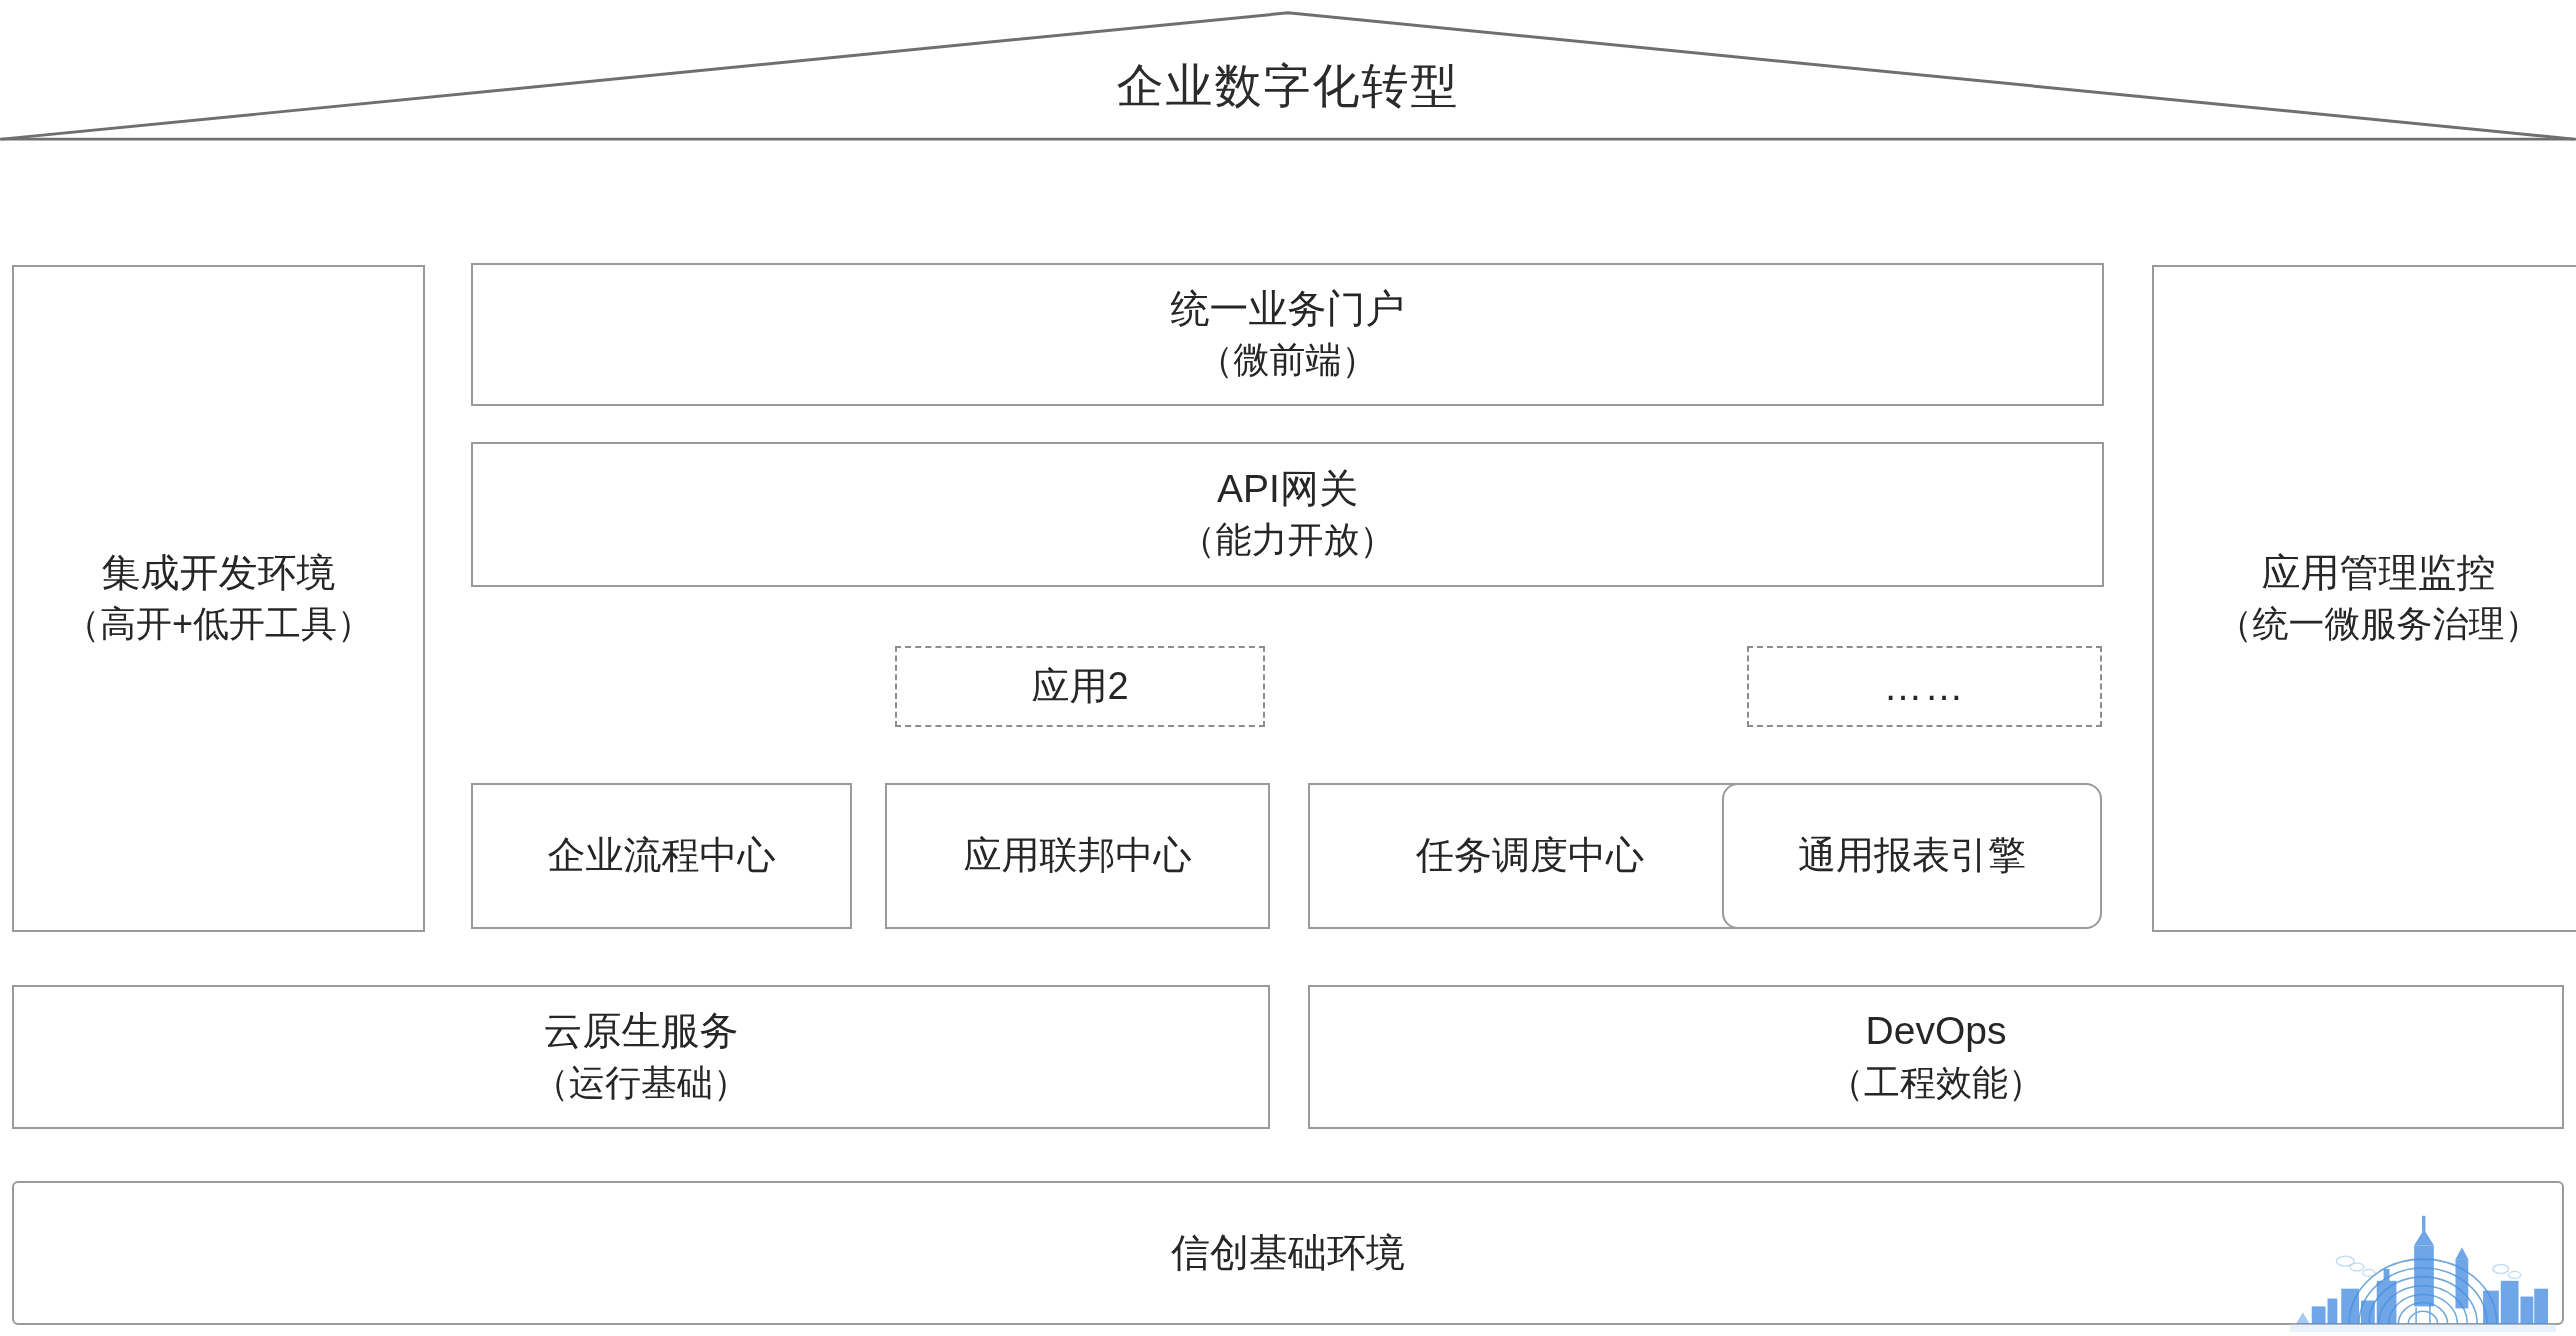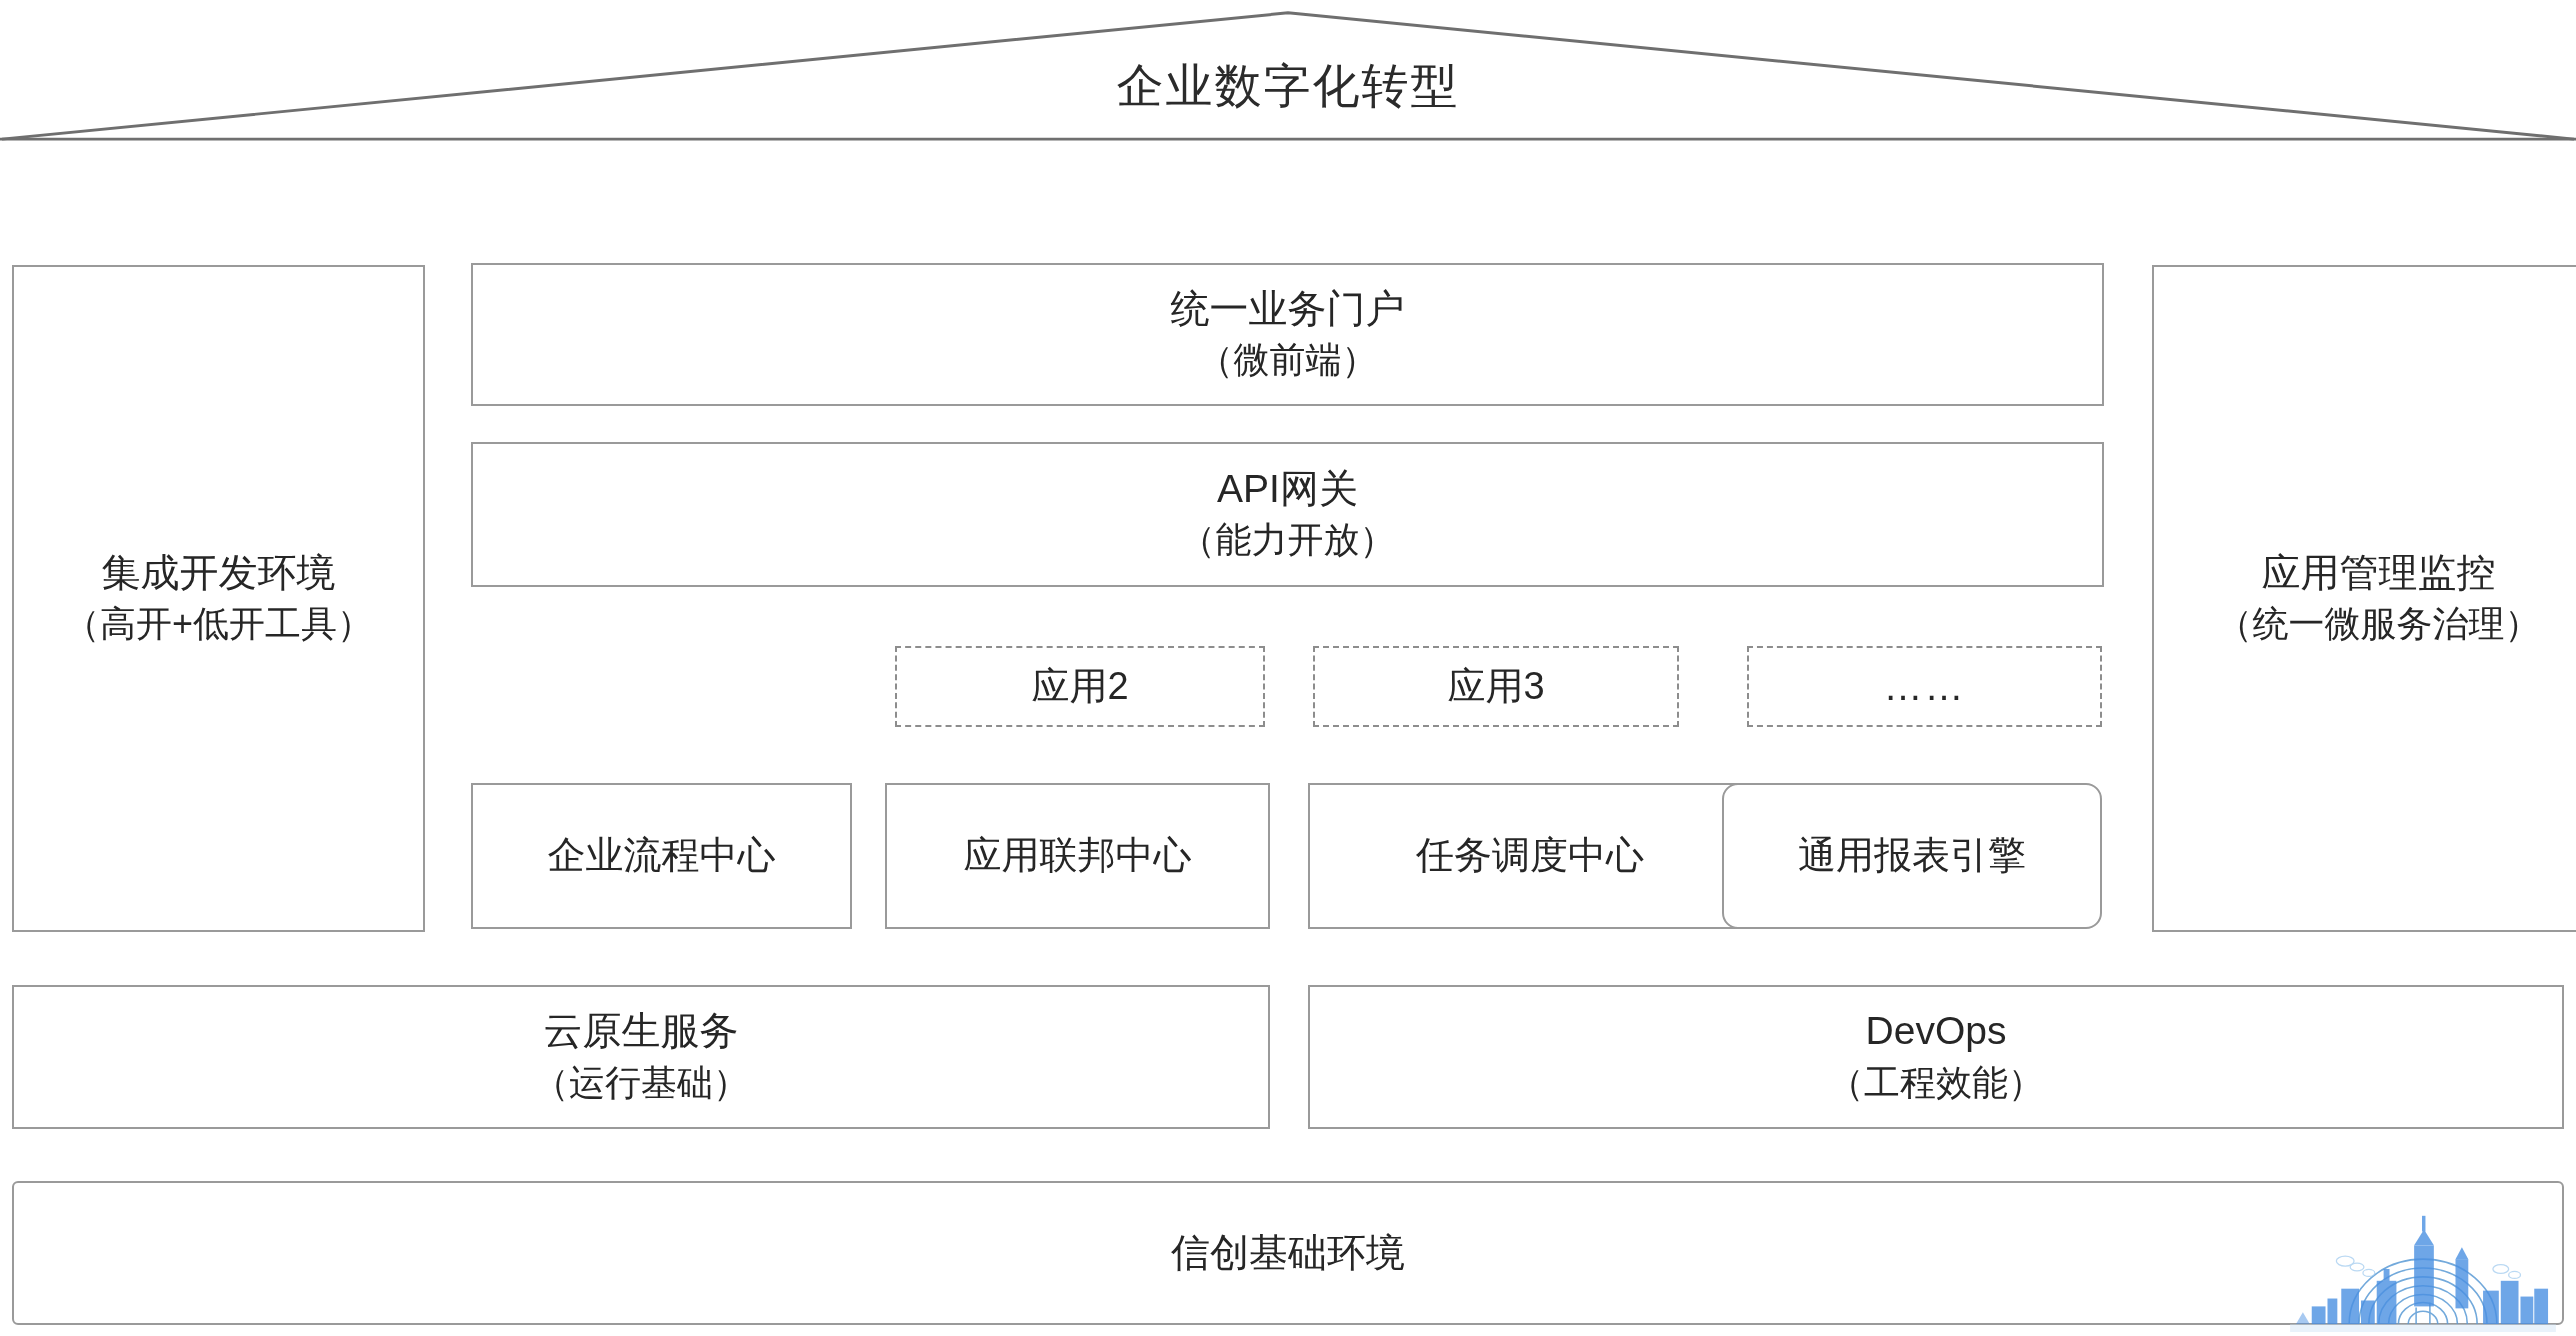--- a/index.html
+++ b/index.html
@@ -137,23 +137,20 @@
     <div class="sub">（微前端）</div>
   </div>
 
   <div class="box" id="apigw">
     <div class="ttl">API网关</div>
     <div class="sub">（能力开放）</div>
   </div>
 
   <div class="box dashed app-row-box" id="app-2">
     <div class="ttl small">应用2</div>
-  </div>
-  <div class="box dashed app-row-box" id="app-3">
-    <div class="ttl small">应用3</div>
   </div>
   <div class="box dashed app-row-box" id="app-4">
     <div class="dots">……</div>
   </div>
 
   <div class="box svc-row-box" id="svc-1">
     <div class="ttl small">企业流程中心</div>
   </div>
   <div class="box svc-row-box" id="svc-2">
     <div class="ttl small">应用联邦中心</div>

